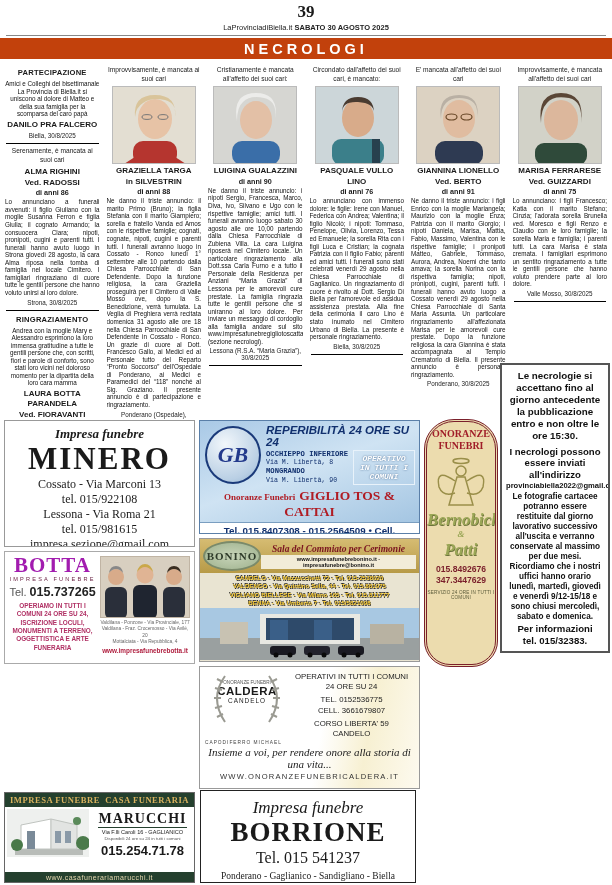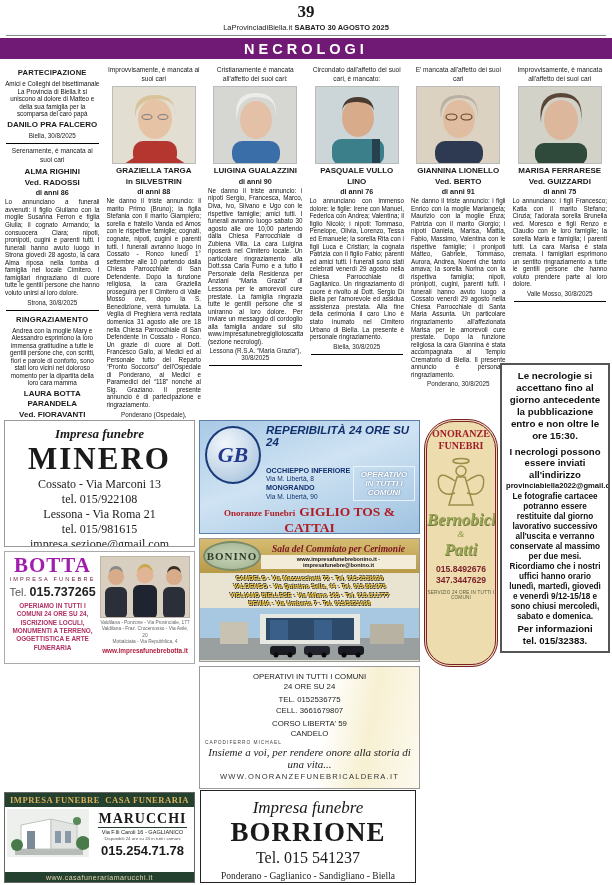--- a/index.html
+++ b/index.html
@@ -5,21 +5,21 @@
   * { margin:0; padding:0; box-sizing:border-box; }
   html,body { background:#888; }
   .page { width:612px; height:885px; background:#fff; position:relative;
           font-family:"Liberation Sans",sans-serif; overflow:hidden; margin:0 auto; color:#1a1a1a; }
 
   
   .pagenum { text-align:center; font:bold 17px "Liberation Serif",serif; padding-top:2px; }
   .mast { text-align:center; font-size:7.5px; color:#222; margin-top:1px; }
   .mast b { font-weight:bold; }
   .toprule { border:0; border-top:1px solid #888; margin:3px 6px 0; }
-  .banner { height:21px; margin-top:2px; background:#701a75; color:#fff; display:flex;
+  .banner { height:21px; margin-top:2px; background:#c2410c; color:#fff; display:flex;
             align-items:center; justify-content:center; font-weight:bold; font-size:14.5px; letter-spacing:4px; }
 
   
   .necro-grid { display:grid; grid-template-columns:repeat(6,1fr); gap:7px; padding:5px 5px 0; height:360px; overflow:hidden; }
   .ncol { overflow:hidden; }
   .intro { text-align:center; font-size:6.6px; line-height:1.3; margin:2px 1px 3px; color:#222; }
   .secttl { text-align:center; font-size:7.6px; font-weight:bold; margin:4px 0 3px; letter-spacing:.2px; }
   .obody { text-align:justify; font-size:6.3px; line-height:1.2; margin:1px 0 2px; color:#111; }
   .pname { text-align:center; font-weight:bold; font-size:8px; line-height:1.3; margin:2px 0 1px; }
   .pname .age { font-size:7.2px; }
@@ -43,21 +43,21 @@
 
   .ad-giglio { left:199px; top:420px; width:221px; height:114px; border:1px solid #5a7fa8;
                background:linear-gradient(160deg,#a9c9e6 0%,#cfe3f3 45%,#9fc2e0 100%); }
   .gig-top { display:flex; }
   .gig-logo { width:56px; height:58px; margin:5px 3px 0 5px; border-radius:50%;
               background:radial-gradient(circle at 35% 30%,#f2f7fb,#b9cfe4 70%,#8fb0d0);
               border:2.5px solid #1a3a7a; display:flex; align-items:center; justify-content:center;
               font:italic bold 22px "Liberation Serif",serif; color:#233a8c; flex:none; }
   .gig-right { flex:1; padding:4px 4px 0 2px; }
   .gig-rep { color:#11306e; font-weight:bold; font-size:11.5px; font-style:italic; line-height:1; }
-  .gig-cols { display:flex; margin-top:18px; }
+  .gig-cols { display:flex; margin-top:2px;font-family:Liberation Mono, monospace; }
   .gig-locs { flex:1; color:#11306e; font-size:6.6px; line-height:1.25; }
   .gig-locs b { font-size:7.2px; }
   .gig-badge { width:62px; border:1px solid #e8f2fa; color:#fff; font-style:italic; font-weight:bold;
                font-size:8px; text-align:center; padding:3px 2px; text-shadow:0 0 2px #4a6a90; align-self:flex-start; }
   .gig-brand { text-align:center; color:#b01c24; font-family:"Liberation Serif",serif; margin-top:2px; line-height:1; }
   .gig-brand .pre { font-weight:bold; font-size:9px; }
   .gig-brand .nm { font-weight:bold; font-size:13.5px; }
   .gig-tel { background:#fff; border-top:1px solid #7a9ec0; color:#11306e; font-weight:bold;
              font-size:9.8px; text-align:center; padding:2px 0; margin-top:3px; }
 
@@ -412,20 +412,31 @@
           <circle cx="110" cy="47" r="2.5" fill="#0a0a0a"></circle>
           <circle cx="124" cy="47" r="2.5" fill="#0a0a0a"></circle>
           <circle cx="144" cy="47" r="2.5" fill="#0a0a0a"></circle>
           <circle cx="158" cy="47" r="2.5" fill="#0a0a0a"></circle>
       </svg>
     </div>
   </div>
 
   <div class="ad ad-caldera">
     <div class="cal-top">
+      <div class="cal-wreath">
+        <svg width="84" height="58" viewBox="0 0 84 58">
+          <path d="M20 6 Q4 28 20 52" fill="none" stroke="#9a9a92" stroke-width="2"></path>
+          <path d="M64 6 Q80 28 64 52" fill="none" stroke="#9a9a92" stroke-width="2"></path>
+          <path d="M18 12 l-6 -3 M17 20 l-7 -2 M16 28 l-7 0 M17 36 l-7 2 M18 44 l-6 3" stroke="#9a9a92" stroke-width="2" fill="none"></path>
+          <path d="M66 12 l6 -3 M67 20 l7 -2 M68 28 l7 0 M67 36 l7 2 M66 44 l6 3" stroke="#9a9a92" stroke-width="2" fill="none"></path>
+        </svg>
+        <div class="t1">ONORANZE FUNEBRI</div>
+        <div class="t2">CALDERA</div>
+        <div class="t3">CANDELO</div>
+      </div>
       <div class="cal-right">
         <div class="b">OPERATIVI IN TUTTI I COMUNI</div>
         <div class="b">24 ORE SU 24</div>
         <div class="b" style="margin-top:4px">TEL. 0152536775</div>
         <div class="b">CELL. 3661679807</div>
         <div class="b" style="margin-top:4px">CORSO LIBERTA' 59</div>
         <div class="b">CANDELO</div>
       </div>
     </div>
     <div class="cal-person">CAPODIFERRO MICHAEL</div>

